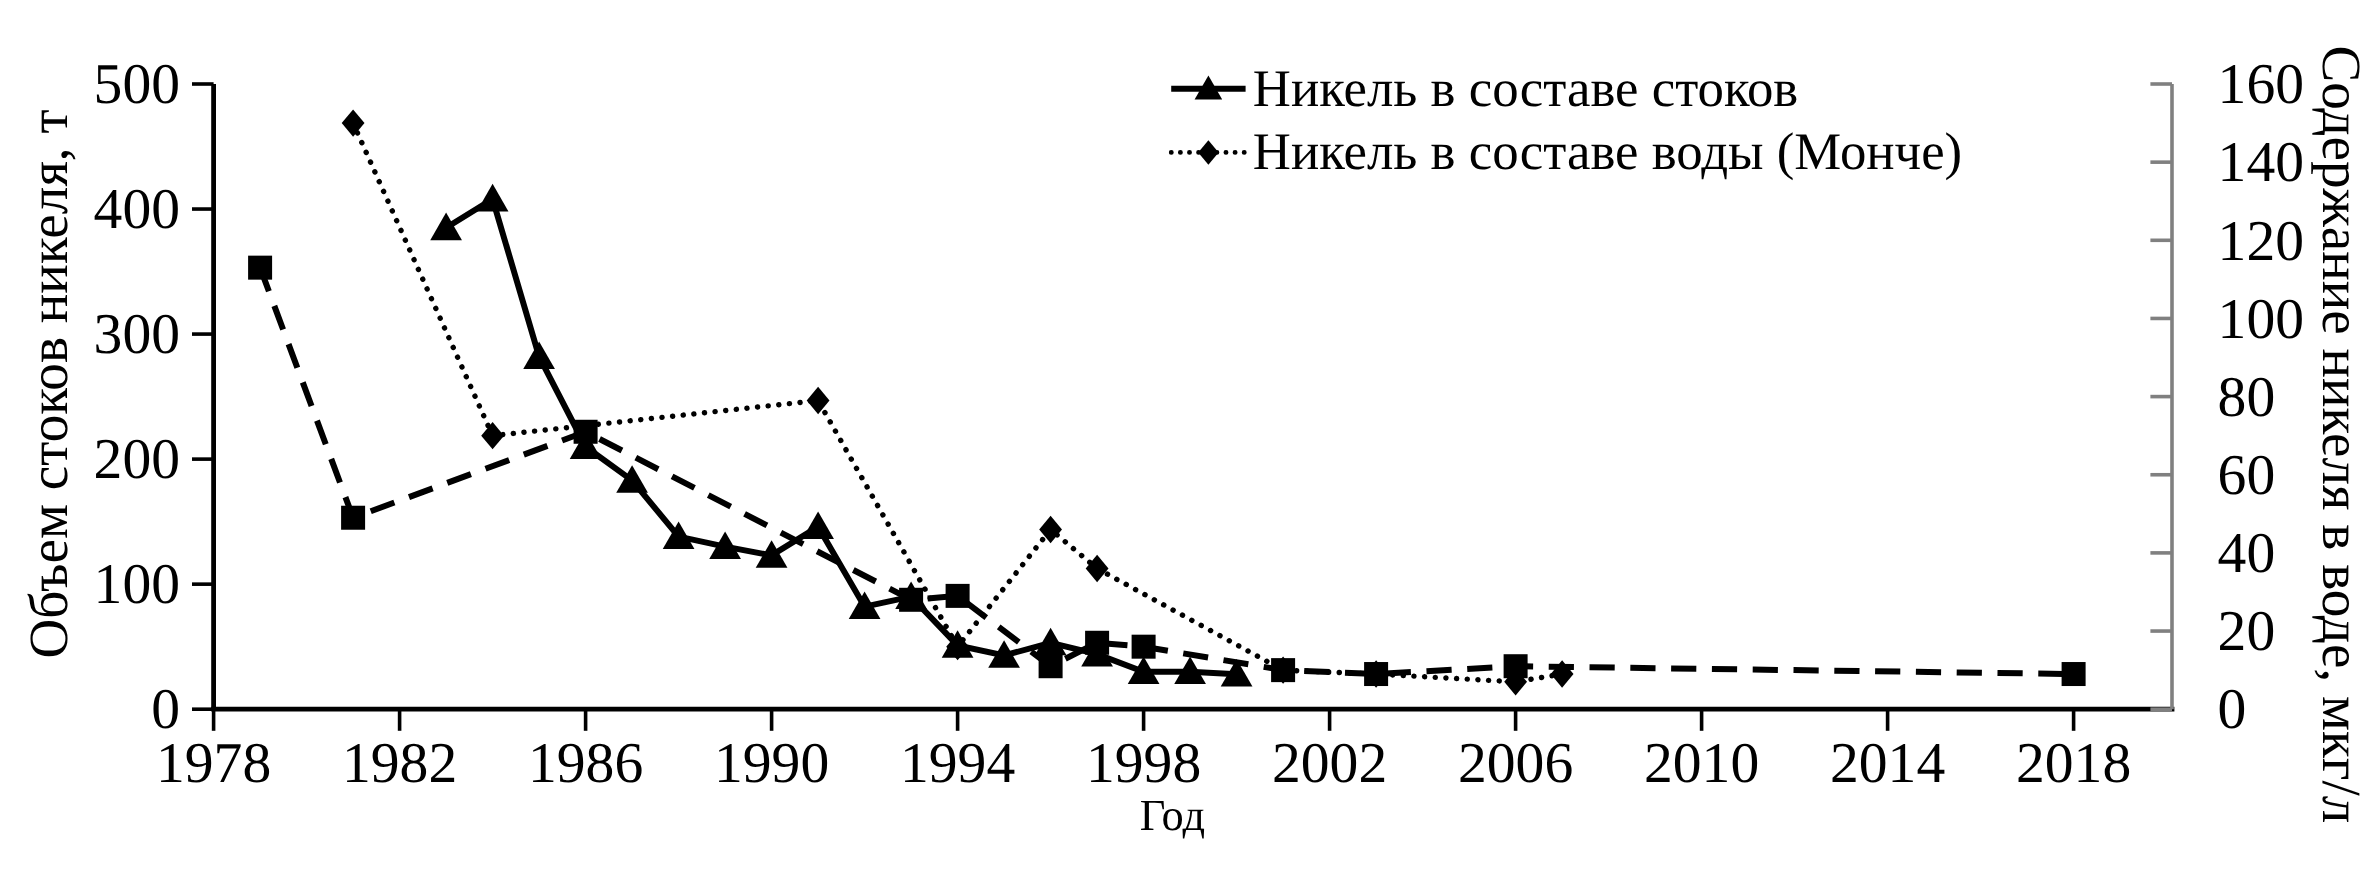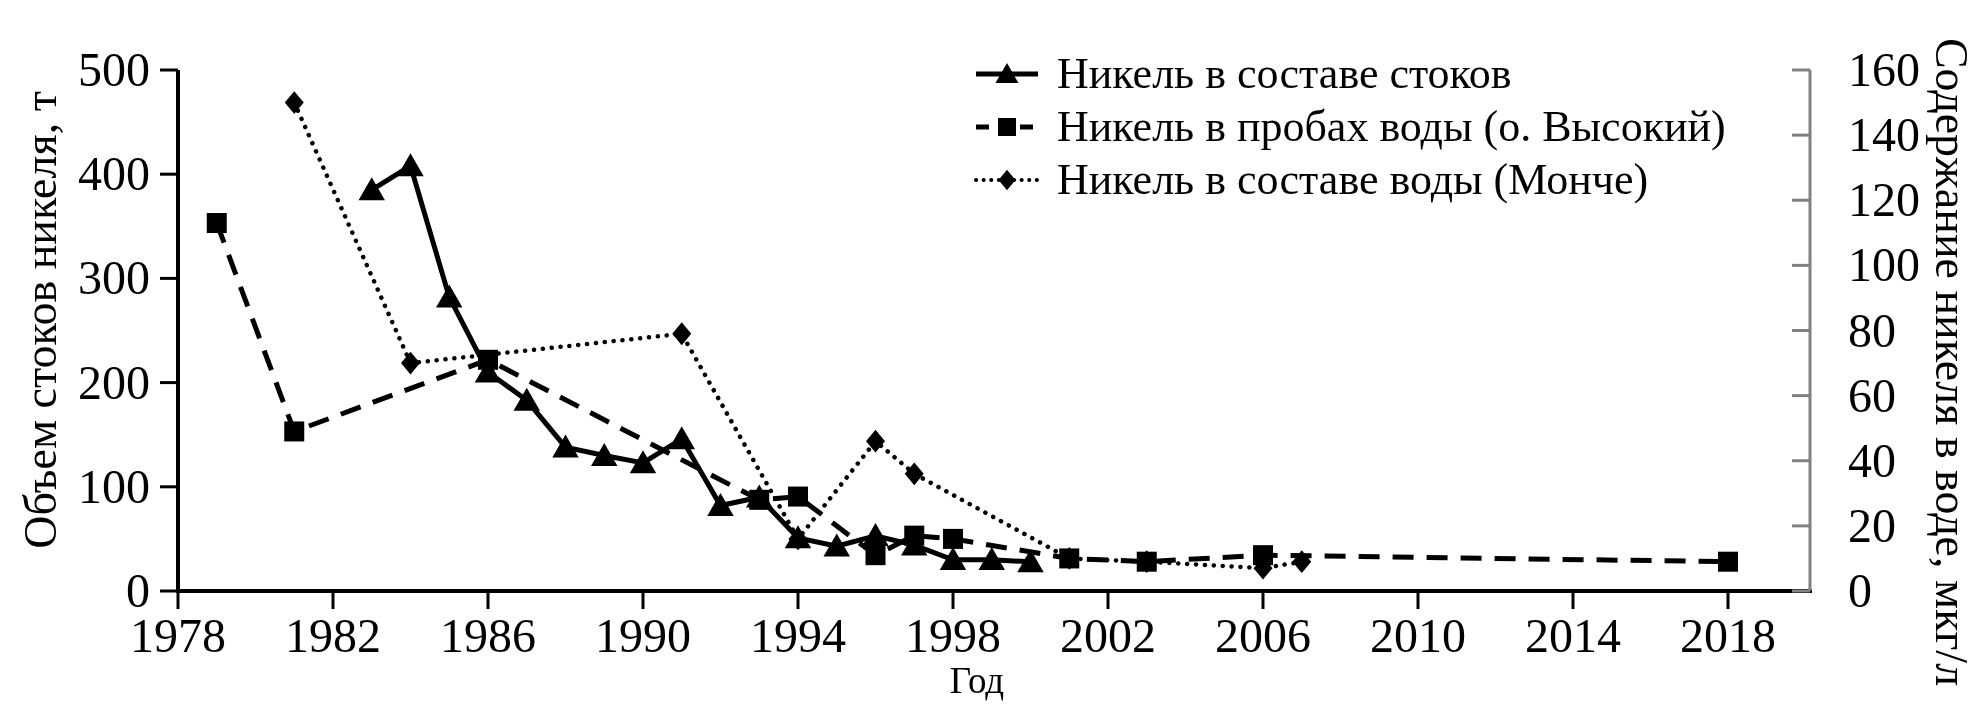--- a/index.html
+++ b/index.html
@@ -12,21 +12,21 @@
     overflow:hidden;
   }
   #chart-svg{position:absolute;left:0;top:0;width:1980px;height:724px;}
   .axis-title{position:absolute;white-space:nowrap;font-size:46px;color:#000;}
   #ylabel-left{left:40px;top:320px;transform:translate(-50%,-50%) rotate(-90deg);}
   #ylabel-right{left:1951px;top:362px;transform:translate(-50%,-50%) rotate(90deg);}
   #xlabel{left:977px;top:659px;transform:translateX(-50%);font-size:37px;}
   #legend{position:absolute;left:974px;top:52px;display:flex;flex-direction:column;row-gap:9px;}
   .legend-row{display:flex;align-items:center;height:44px;}
   .legend-sample{width:66px;height:44px;flex:0 0 66px;}
-  .legend-label{font-size:44px;line-height:44px;margin-left:17px;white-space:nowrap;}
+  .legend-label{font-size:44px;line-height:44px;margin-left:4px;white-space:nowrap;}
 </style>
 </head>
 <body>
 
 <div id="figure">
   <svg id="chart-svg" viewBox="0 0 1980 724">
       <g>
         <line x1="178" y1="70" x2="178" y2="591" stroke="#000" stroke-width="4"></line>
         <line x1="176" y1="591" x2="1812" y2="591" stroke="#000" stroke-width="4"></line>
         <line x1="1810" y1="70" x2="1810" y2="591" stroke="#808080" stroke-width="3"></line>
@@ -141,26 +141,19 @@
   <div id="legend">
     <div class="legend-row">
       <svg class="legend-sample" viewBox="0 0 66 44">
           <line x1="2" y1="22" x2="64" y2="22" stroke="#000000" stroke-width="5"></line>
           <polygon points="33,11 44.5,31 21.5,31" fill="#000"></polygon>
         </svg>
       <span class="legend-label">Никель в составе стоков</span>
     </div>
     <div class="legend-row">
       <svg class="legend-sample" viewBox="0 0 66 44">
-          <line x1="2" y1="22" x2="64" y2="22" stroke="#000000" stroke-width="5" stroke-dasharray="13 9"></line>
-          <rect x="24" y="13" width="18" height="18" fill="#000"></rect>
-        </svg>
-      <span class="legend-label">Никель в пробах воды (о. Высокий)</span>
-    </div>
-    <div class="legend-row">
-      <svg class="legend-sample" viewBox="0 0 66 44">
           <line x1="2" y1="22" x2="64" y2="22" stroke="#000000" stroke-width="4" stroke-dasharray="0.1 7.5" stroke-linecap="round"></line>
           <polygon points="33,11.8 41.5,22 33,32.2 24.5,22" fill="#000"></polygon>
         </svg>
       <span class="legend-label">Никель в составе воды (Монче)</span>
     </div>
   </div>
 </div>
 
 </body></html>

